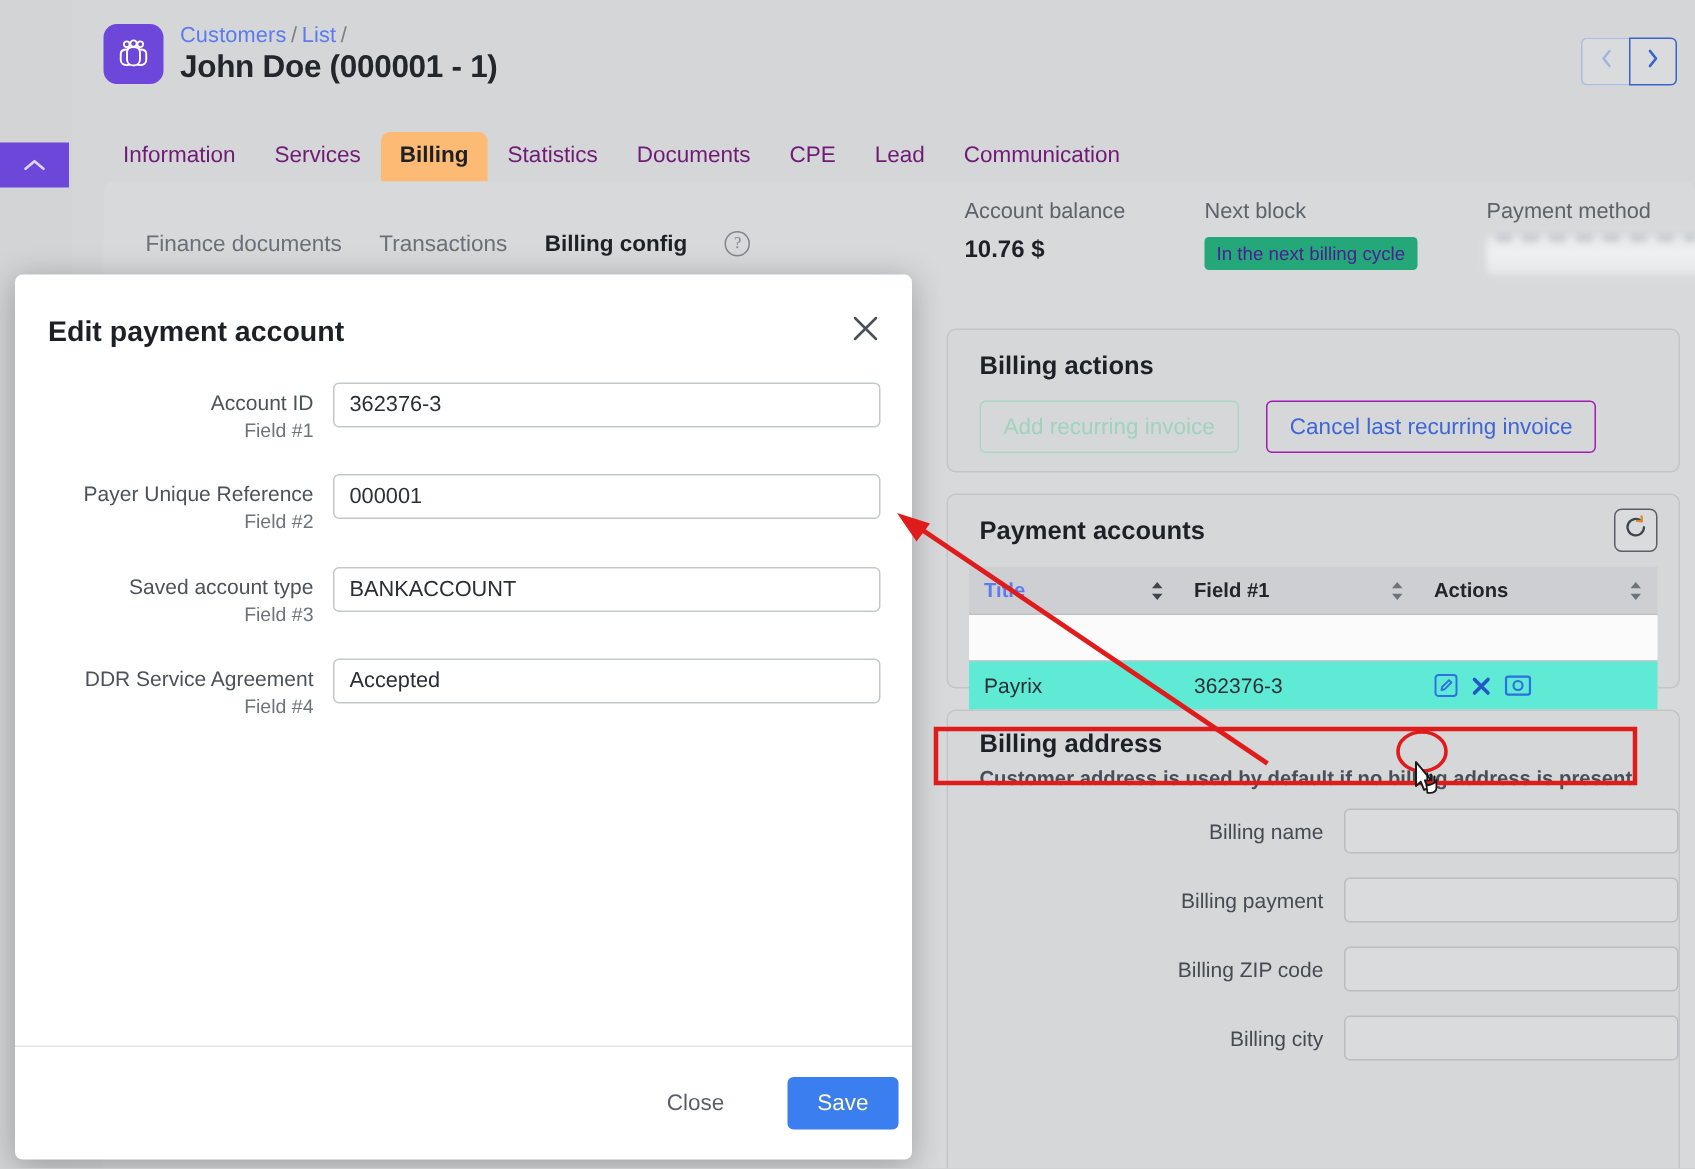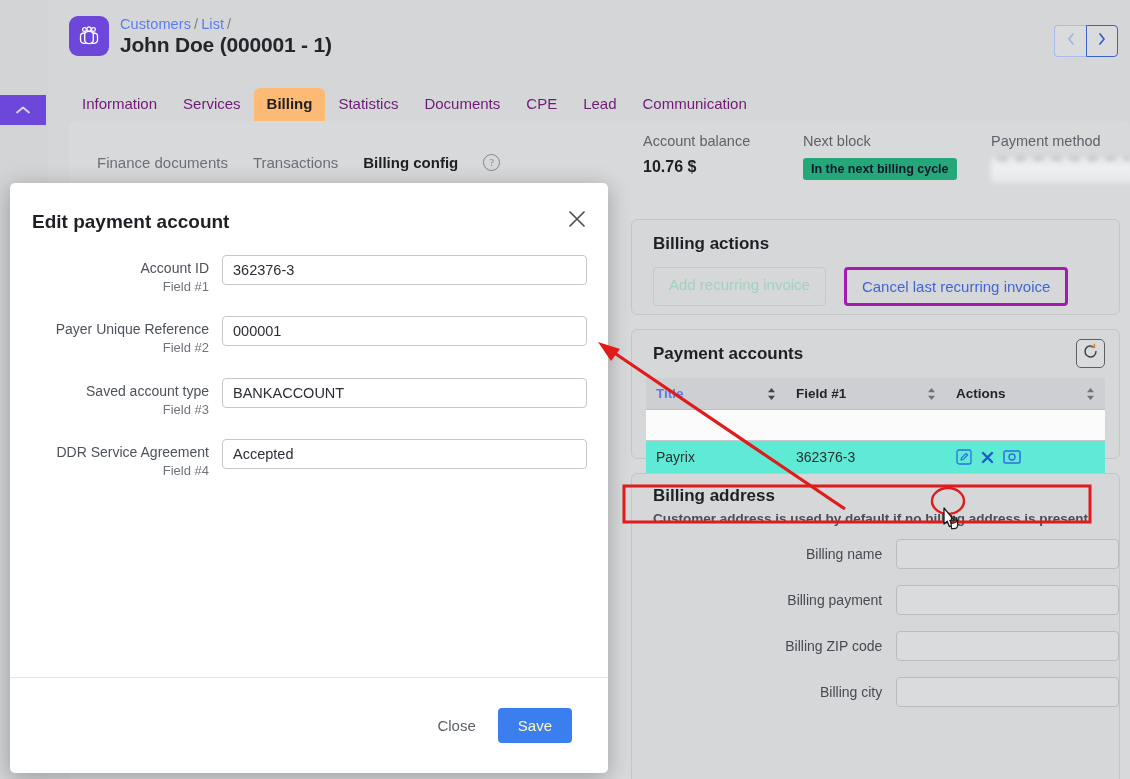--- a/index.html
+++ b/index.html
@@ -117,22 +117,22 @@
 
   
   .summary {
     position: absolute; left: 574px; top: 12px; right: 10px; height: 68px;
   }
   .sum-col { position: absolute; top: 0; }
   .sum-label { font-size: 14.5px; color: #5e636a; }
   .sum-value { font-size: 16px; font-weight: bold; color: #1d2125; margin-top: 9px; }
   .badge-green {
     display: inline-block; margin-top: 9px;
-    background: #24a87a; color: #0f172a;
-    font-size: 12.5px; font-weight: bold;
+    background: #24a87a; color: #4c1d95;
+    font-size: 12.5px; font-weight: normal;
     padding: 4px 8px; border-radius: 3px;
   }
   .blurred {
     margin-top: 8px;
     width: 146px; height: 26px;
     background: linear-gradient(180deg,#e8eaec 0%, #f1f2f3 45%, #e6e8ea 100%);
     border-radius: 3px;
     filter: blur(2.4px);
     opacity: .95;
   }
@@ -156,21 +156,21 @@
 
   
   #panel-actions { top: 98px; height: 96px; }
   #panel-actions .panel-title { position: absolute; left: 21px; top: 14px; }
   .act-row { position: absolute; left: 21px; top: 47px; display: flex; gap: 18px; }
   .btn-outline {
     font-size: 15px; padding: 8px 15px; border-radius: 4px;
     background: transparent;
   }
   .btn-green-disabled { border: 1px solid #a9d8c2; color: #9fd3bd; }
-  .btn-blue { border: 3px solid #a21caf; color: #3f66d4; }
+  .btn-blue { border: 1px solid #a21caf; color: #3f66d4; }
 
   
   #panel-accounts { top: 208px; height: 130px; }
   #panel-accounts .panel-title { position: absolute; left: 21px; top: 14px; }
   .refresh-btn {
     position: absolute; right: 14px; top: 9px;
     width: 29px; height: 29px; border: 1px solid #5b5f66;
     border-radius: 5px; background: #d9dbdd;
     display: flex; align-items: center; justify-content: center;
   }
@@ -242,24 +242,24 @@
   .m-sublabel { font-size: 13px; color: #6f747c; line-height: 1.35; }
   .m-input {
     width: 365px; height: 30px;
     border: 1px solid #c4c7cb; border-radius: 4px;
     background: #fff; color: #2b2f35;
     font-size: 14.5px; padding: 0 10px;
     font-family: "Liberation Sans", sans-serif;
     outline: none;
   }
   .modal-foot {
-    position: absolute; left: 0; right: 0; bottom: 0; height: 96px;
+    position: absolute; left: 0; right: 0; bottom: 0; height: 76px;
     border-top: 1px solid #e3e5e7;
     display: flex; align-items: center; justify-content: flex-end;
-    padding-right: 36px; gap: 12px;
+    padding-right: 9px; gap: 32px;
   }
   .btn-close-modal {
     font-size: 15px; color: #5a5f67; background: none; border: none;
     padding: 8px 10px; font-family: "Liberation Sans", sans-serif;
   }
   .btn-save {
     font-size: 15px; color: #fef9c3; background: #3b7ef0;
     border: none; border-radius: 4px; padding: 9px 20px;
     font-family: "Liberation Sans", sans-serif;
   }

